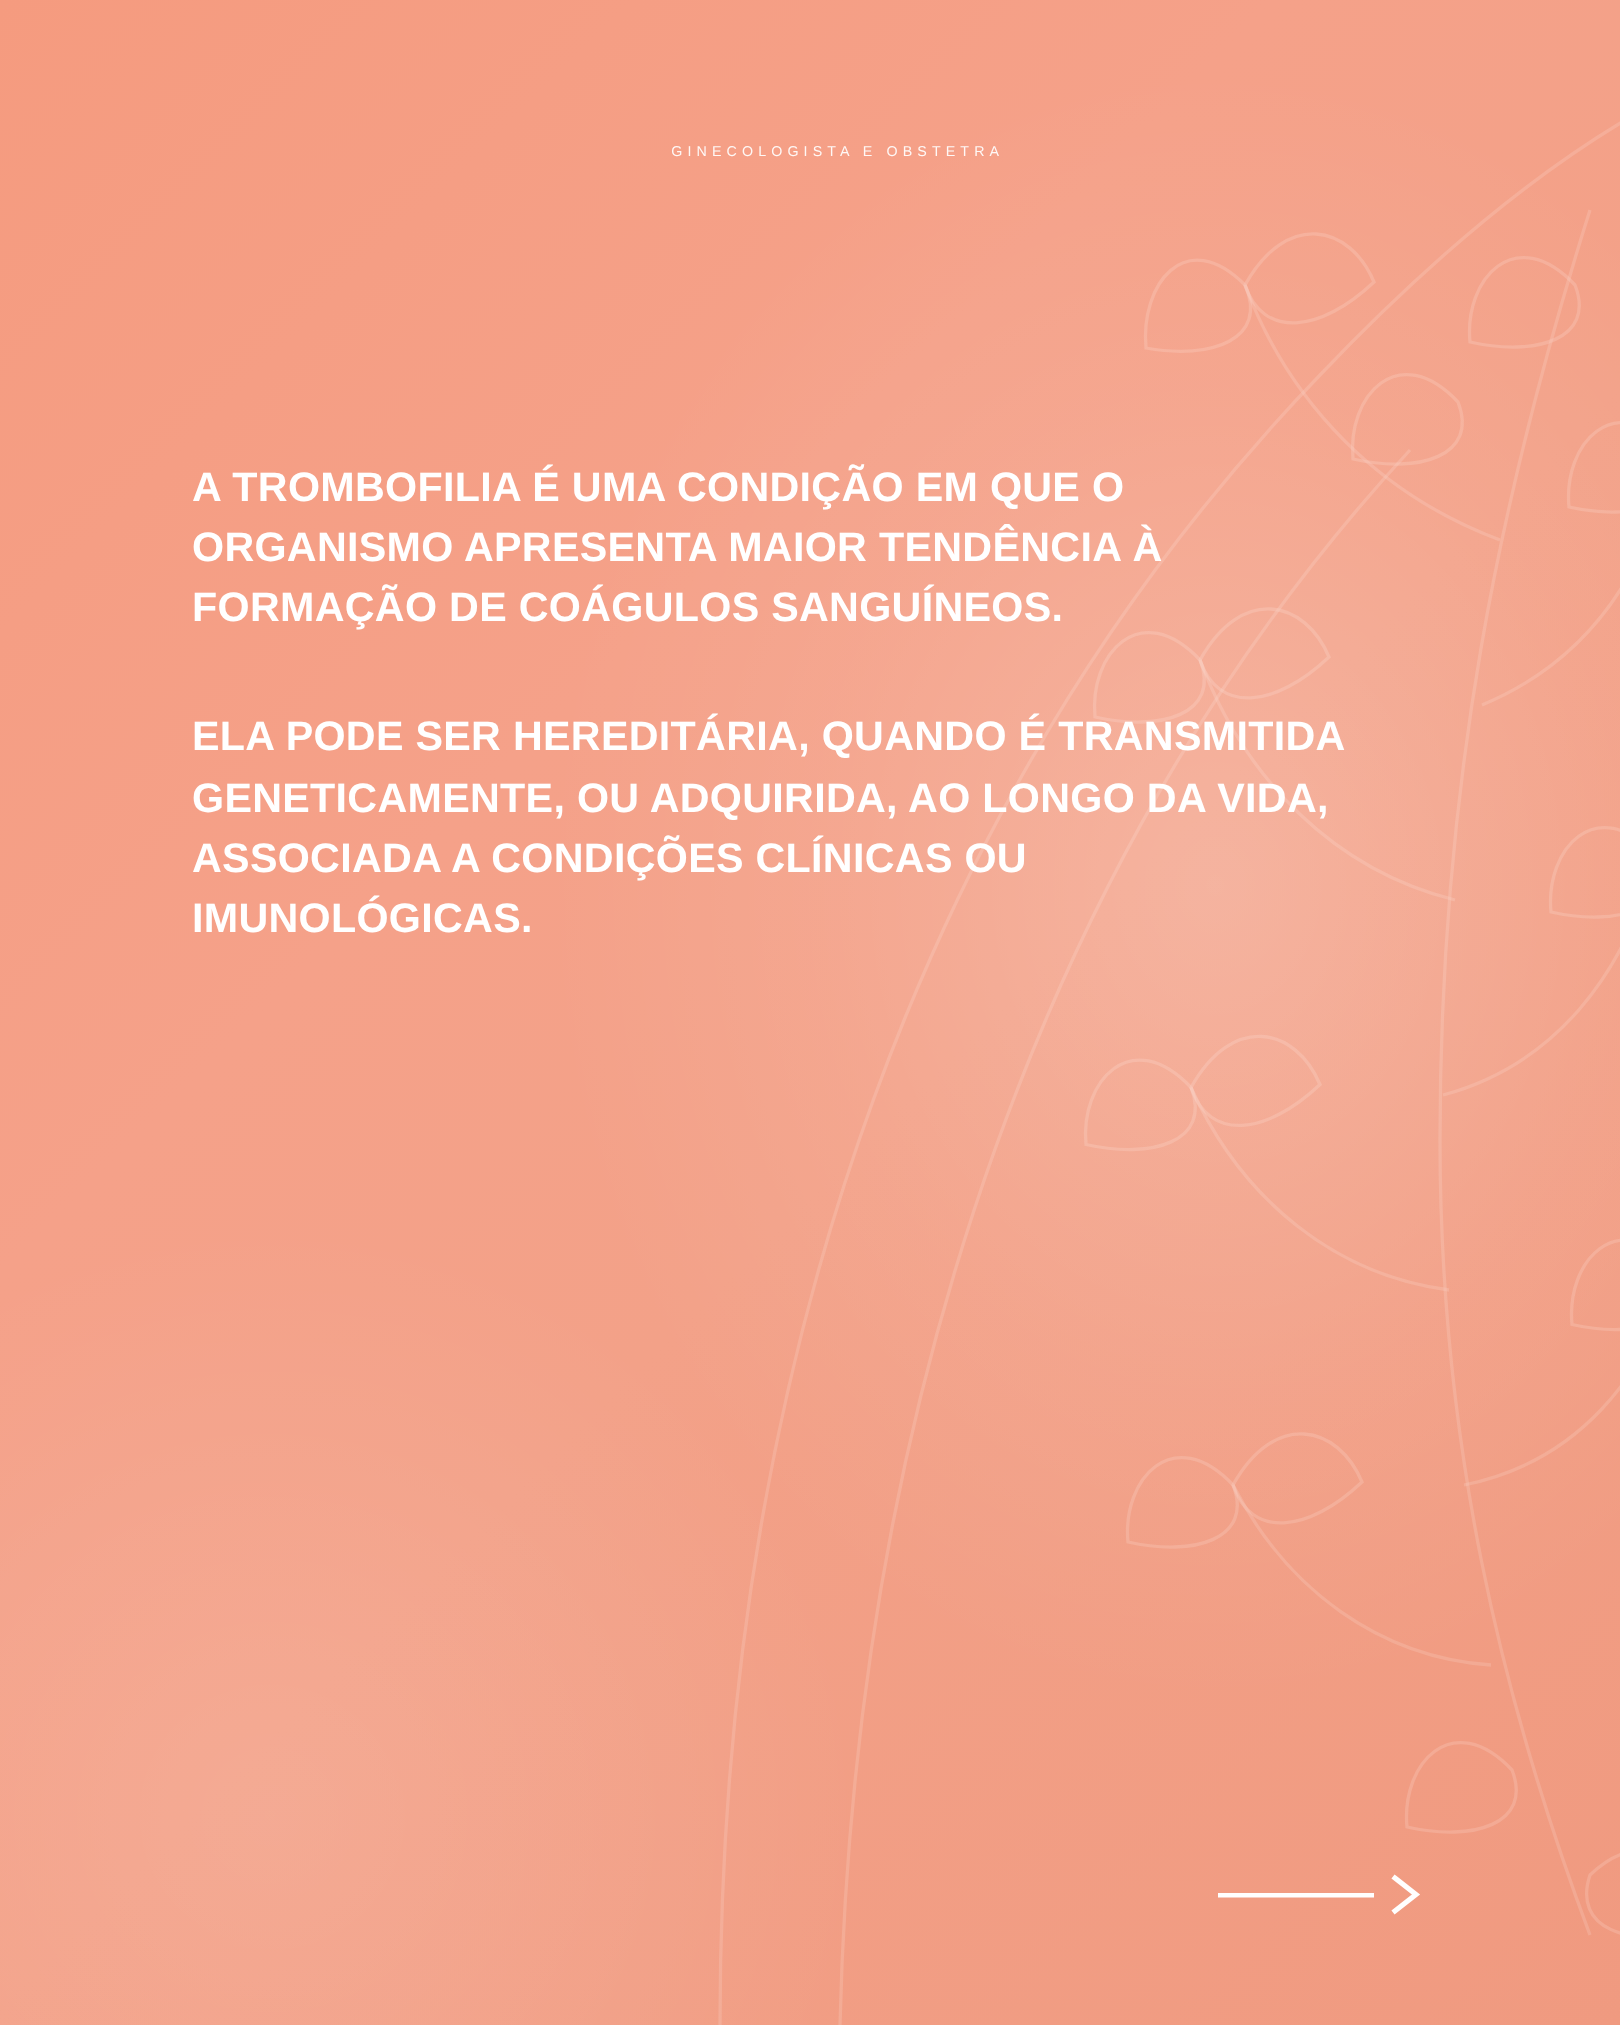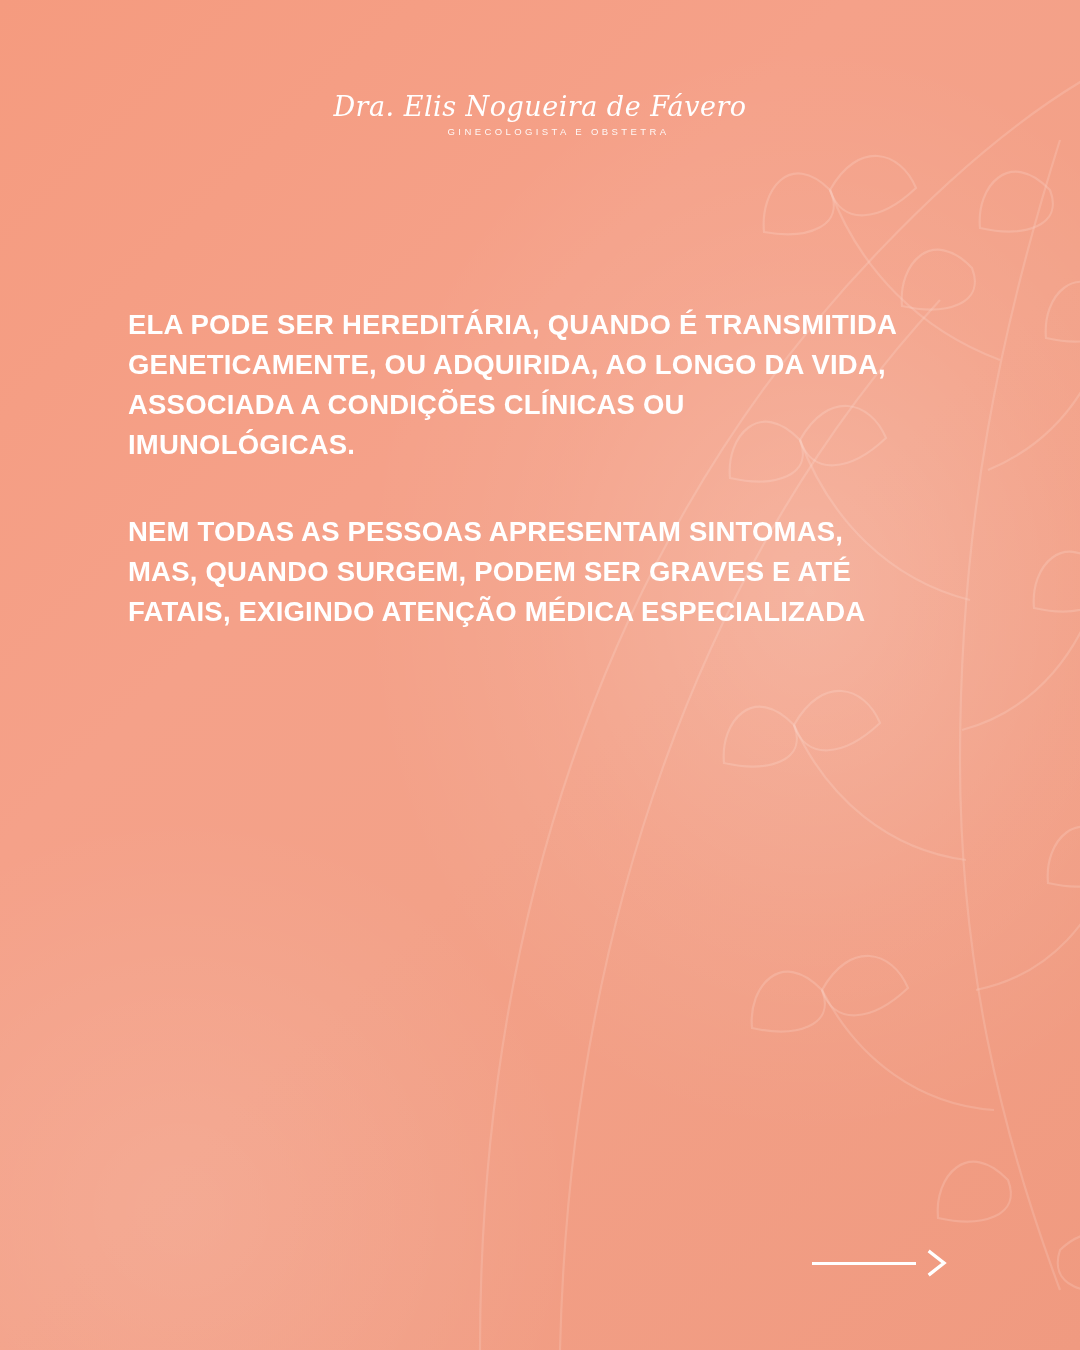--- a/index.html
+++ b/index.html
@@ -174,27 +174,26 @@
 
       <path d="M690,190 C650,148 616,186 620,228 C664,238 704,226 690,190 Z"></path>
       <path d="M612,268 C572,226 538,264 542,306 C586,316 626,304 612,268 Z"></path>
 
       <path d="M648,1180 C608,1138 574,1176 578,1218 C622,1228 662,1216 648,1180 Z"></path>
       <path d="M700,1250 C740,1212 772,1248 768,1288 C726,1298 688,1286 700,1250 Z"></path>
     </g>
   </svg>
 
   <div class="logo-wrap">
-    <div class="logo-name">Dra. Elis Nogueira de Fávero</div>
     <div class="logo-sub">GINECOLOGISTA E OBSTETRA</div>
   </div>
 
   <div class="content">
+    <p class="para">A TROMBOFILIA É UMA CONDIÇÃO EM QUE O ORGANISMO APRESENTA MAIOR TENDÊNCIA À FORMAÇÃO DE COÁGULOS SANGUÍNEOS.</p>
     <p class="para">ELA PODE SER HEREDITÁRIA, QUANDO É TRANSMITIDA GENETICAMENTE, OU ADQUIRIDA, AO LONGO DA VIDA, ASSOCIADA A CONDIÇÕES CLÍNICAS OU IMUNOLÓGICAS.</p>
-    <p class="para">NEM TODAS AS PESSOAS APRESENTAM SINTOMAS, MAS, QUANDO SURGEM, PODEM SER GRAVES E ATÉ FATAIS, EXIGINDO ATENÇÃO MÉDICA ESPECIALIZADA</p>
   </div>
 
   <div class="arrow">
     <div class="arrow-line"></div>
     <svg class="arrow-head" viewBox="0 0 30 30" xmlns="http://www.w3.org/2000/svg">
       <path d="M8,4 L22,15 L8,26" fill="none" stroke="#ffffff" stroke-width="3.4" stroke-linecap="square"></path>
     </svg>
   </div>
 
 </div>

